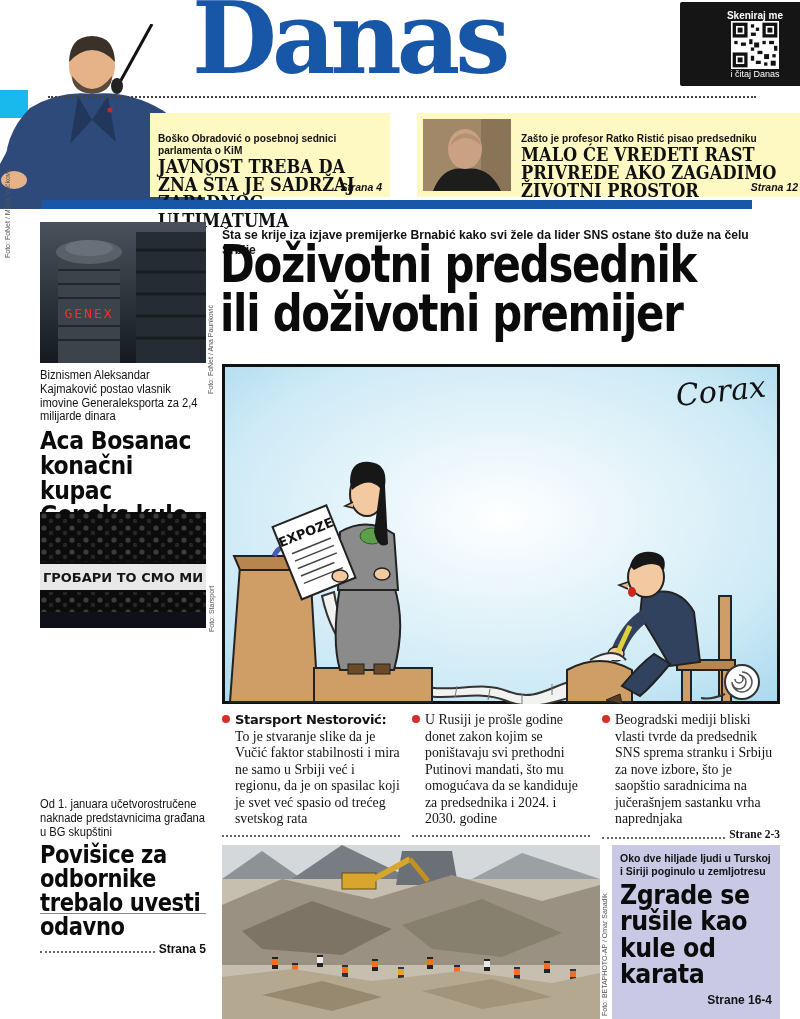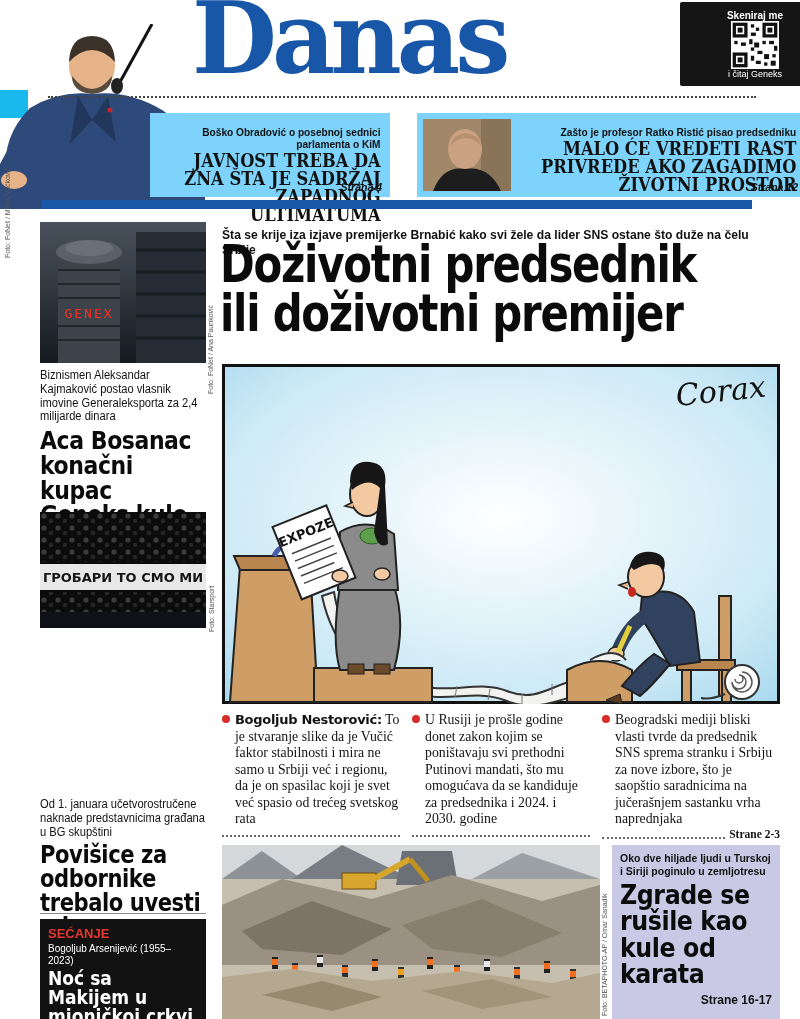--- a/index.html
+++ b/index.html
@@ -13,21 +13,21 @@
         transform:scaleY(1.02);transform-origin:0 0;}
   .dotrule{left:48px;right:44px;top:96px;border-top:2px dotted #444;height:0;}
   .dateline{left:150px;right:40px;top:100px;text-align:center;font-size:9.5px;color:#222;}
   .qrbox{left:640px;top:2px;width:150px;height:84px;background:#151515;color:#fff;
          display:flex;flex-direction:column;align-items:center;justify-content:center;
          padding:4px 0;box-sizing:border-box;border-radius:2px;margin-left:40px;}
   .qrbox .lbl{font-size:10px;font-weight:bold;}
   .qrbox svg{width:48px;height:48px;background:#fff;}
 
   
-  .teaser{background:#7dd3fc;box-sizing:border-box;padding:13px 8px;text-align:right;}
+  .teaser{background:#fef9c3;box-sizing:border-box;padding:19px 8px;}
   .t-left{left:150px;top:113px;width:240px;height:84px;}
   .t-right{left:417px;top:113px;width:389px;height:84px;}
   .t-kick{font-size:11px;font-weight:bold;transform:scaleX(.92);transform-origin:0 0;width:108%;}
   .t-head{font-family:"DejaVu Serif",serif;font-weight:bold;font-size:18.5px;line-height:.98;
           margin-top:2px;transform:scaleX(.88);transform-origin:0 0;width:113%;}
   .t-page{position:absolute;right:8px;bottom:4px;font-size:10.5px;font-weight:bold;font-style:italic;}
   .t-photo{position:absolute;left:6px;top:6px;width:88px;height:72px;overflow:hidden;}
   .t-right .t-body{margin-left:96px;}
   .bluebar{left:42px;top:200px;width:710px;height:9px;background:#1857a8;}
 
@@ -140,21 +140,21 @@
           <rect x="12" y="16" width="2" height="2"></rect>
           <rect x="16" y="18" width="3" height="2"></rect>
         <rect x="20" y="20" width="3" height="3"></rect>
           <rect x="25" y="20" width="2" height="2"></rect>
           <rect x="12" y="21" width="2" height="3"></rect>
         <rect x="15" y="24" width="3" height="2"></rect>
           <rect x="20" y="25" width="2" height="2"></rect>
           <rect x="24" y="24" width="3" height="3"></rect>
       </g>
     </svg>
-    <span class="lbl" style="font-weight:normal;font-size:9px;">i čitaj Geneks</span>
+    <span class="lbl" style="font-weight:normal;font-size:9px;">i čitaj Danas</span>
   </div>
 
   <div class="abs dotrule"></div>
 
   <div class="abs teaser t-left">
     <div class="t-kick">Boško Obradović o posebnoj sednici parlamenta o KiM</div>
     <div class="t-head">JAVNOST TREBA DA ZNA ŠTA JE SADRŽAJ ZAPADNOG ULTIMATUMA</div>
     <div class="t-page">Strana 4</div>
   </div>
 
@@ -247,26 +247,20 @@
     <div class="kick" style="font-weight:normal;font-size:12px;">Od 1. januara učetvorostručene naknade predstavnicima građana u BG skupštini</div>
     <div class="hl" style="font-size:24px;margin-top:5px;">Povišice za odbornike trebalo uvesti odavno</div>
     <div class="pagerow">
         <span class="dots"></span>
       <span class="pg">Strana 5</span>
       </div>
   </div>
 
   <div class="abs divider"></div>
 
-  <div class="abs membox">
-    <div class="mlabel">SEĆANJE</div>
-    <div class="mkick">Bogoljub Arsenijević (1955–2023)</div>
-    <div class="mhead">Noć sa Makijem u mioničkoj crkvi</div>
-
-  </div>
 
   <div class="abs cartoon">
     <svg viewBox="0 0 558 340" width="558" height="340">
       <defs>
           <radialGradient id="sky" cx="50%" cy="45%" r="80%">
         <stop offset="0%" stop-color="#ffffff"></stop>
             <stop offset="65%" stop-color="#cdeaf6"></stop>
             <stop offset="100%" stop-color="#9fd4ec"></stop>
       </radialGradient>
         </defs>
@@ -334,21 +328,21 @@
       <path d="M368,296 Q392,282 404,296" stroke="#333" stroke-width="2" fill="#f2f2f0"></path>
 
       <circle cx="520" cy="318" r="17" fill="#ffffff" stroke="#333" stroke-width="2"></circle>
       <path d="M520,318 m0,-10 a10,10 0 1,1 -10,10 a7,7 0 1,0 7,-7 a4,4 0 1,1 -4,4" fill="none" stroke="#555" stroke-width="1.5"></path>
       <path d="M503,330 q-14,6 -24,4" stroke="#333" stroke-width="2" fill="none"></path>
     </svg>
   </div>
 
   <div class="abs bullets">
     <div class="bcol">
-      <div class="btxt"><span class="dot"></span><b>Bogoljub Nestorović:</b><span> To je stvaranje slike da je Vučić faktor stabilnosti i mira ne samo u Srbiji već i regionu, da je on spasilac koji je svet već spasio od trećeg svetskog rata</span></div>
+      <div class="btxt"><span class="dot"></span><b>Starsport Nestorović:</b><span> To je stvaranje slike da je Vučić faktor stabilnosti i mira ne samo u Srbiji već i regionu, da je on spasilac koji je svet već spasio od trećeg svetskog rata</span></div>
       <div class="bfoot">
           <span class="dots"></span>
         </div>
     </div>
     <div class="bcol">
       <div class="btxt"><span class="dot"></span><span>U Rusiji je prošle godine donet zakon kojim se poništavaju svi prethodni Putinovi mandati, što mu omogućava da se kandiduje za predsednika i 2024. i 2030. godine</span></div>
       <div class="bfoot">
           <span class="dots"></span>
         </div>
     </div>
@@ -428,16 +422,16 @@
       <polygon points="0,174 0,132 70,124 150,136 240,126 330,138 378,128 378,174" fill="#b4a890"></polygon>
       <polygon points="40,150 100,136 160,152 110,166" fill="#97896f"></polygon>
       <polygon points="200,146 270,134 330,152 260,164" fill="#a2947a"></polygon>
     </svg>
   </div>
   <div class="vcred" style="left:601px;top:890px;height:126px;">Foto: BETAPHOTO-AP / Omar Sanadik</div>
 
   <div class="abs lavbox">
     <div class="qkick">Oko dve hiljade ljudi u Turskoj i Siriji poginulo u zemljotresu</div>
     <div class="qhead">Zgrade se rušile kao kule od karata</div>
-    <div class="qpage">Strane 16-17</div>
+    <div class="qpage">Strane 16-4</div>
   </div>
 
 </div>
 
 </body></html>

